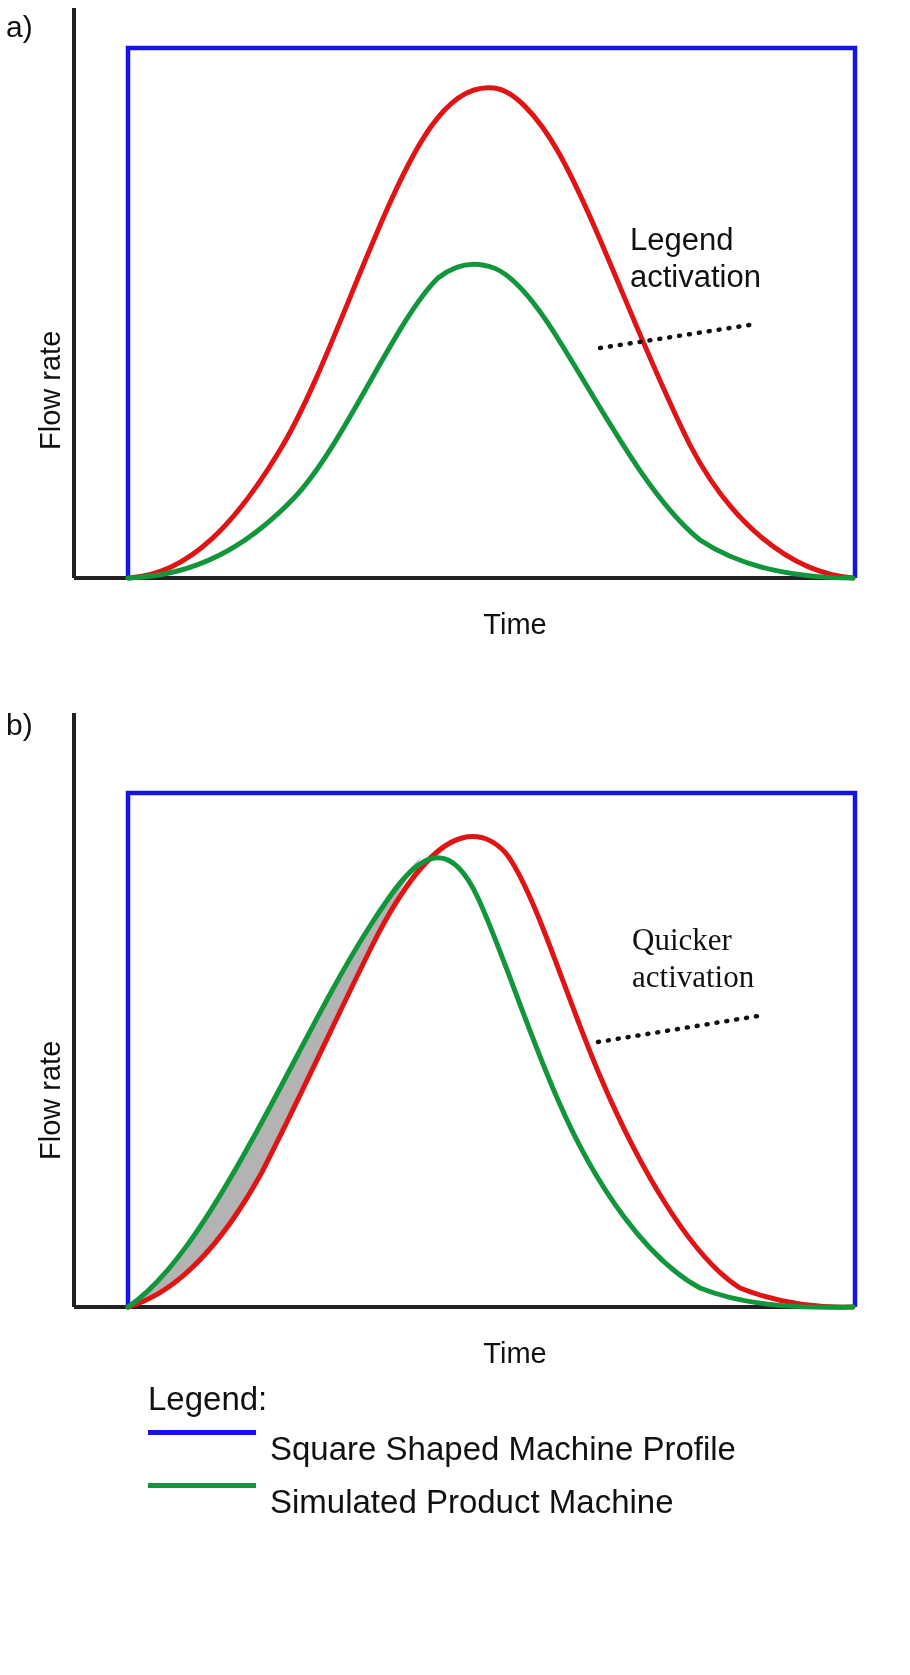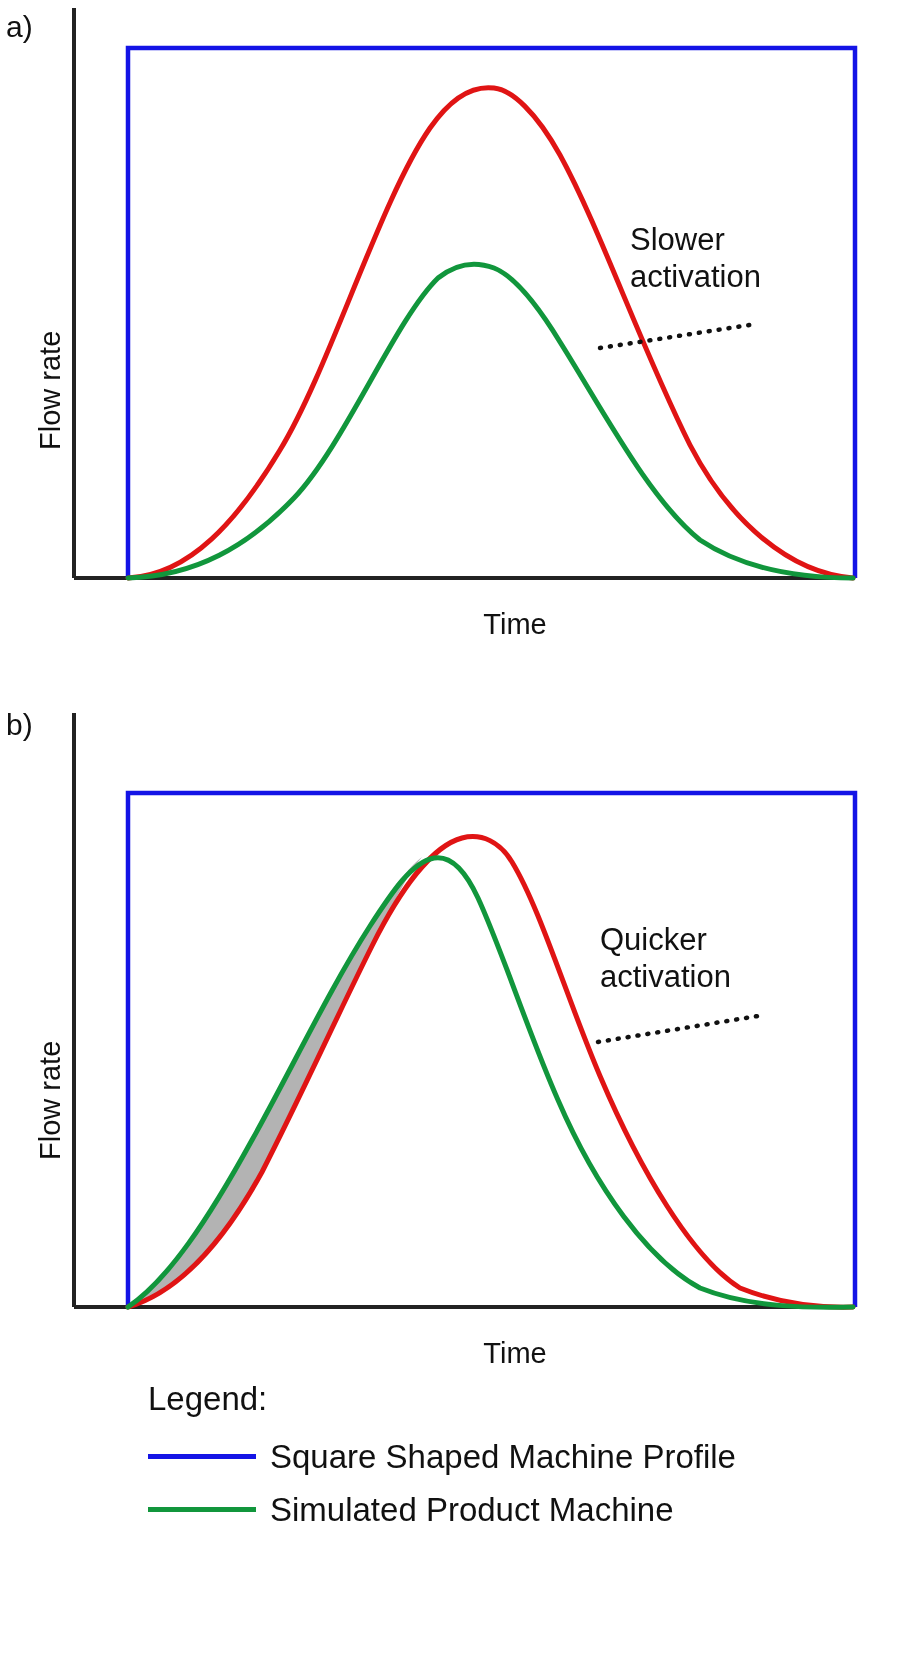--- a/index.html
+++ b/index.html
@@ -81,21 +81,21 @@
     color: #111111;
   }
   .legend-rows {
     position: absolute;
     left: 148px;
     top: 60px;
     width: 740px;
   }
   .legend-row {
     display: flex;
-    align-items: center;
+    align-items: flex-start;
     height: 53px;
   }
   .legend-swatch {
     width: 108px;
     height: 0;
     border-top-width: 5px;
     border-top-style: solid;
     margin-right: 14px;
     flex: 0 0 108px;
   }
@@ -136,21 +136,21 @@
                C 345,444 395,320 438,278
                C 458,262 478,262 494,268
                C 514,276 538,306 560,342
                C 604,412 650,500 700,540
                C 748,572 806,578 853,578" fill="none" stroke="#11963c" stroke-width="5" stroke-linecap="round"></path>
 
       <line x1="600" y1="348" x2="756" y2="324" stroke="#111111" stroke-width="4.5" stroke-linecap="round" stroke-dasharray="1 9"></line>
     </svg>
 
     <div class="annotation" style="left:630px; top:222px;">
-      <div>Slower</div>
+      <div>Legend</div>
       <div>activation</div>
     </div>
 
     <span class="axis-label-x" style="top:608px;">Time</span>
   </div>
 
   <div class="panel" id="panel-b">
     <span class="panel-letter" style="left:6px; top:28px;">b)</span>
 
     <span class="axis-label-y" style="left:34px; top:480px;">Flow rate</span>
@@ -186,21 +186,21 @@
                C 288,396 330,308 370,246
                C 392,212 412,182 434,178
                C 452,175 466,192 478,218
                C 502,270 528,352 558,420
                C 596,508 648,580 700,608
                C 750,628 810,628 853,627" fill="none" stroke="#11963c" stroke-width="5" stroke-linecap="round"></path>
 
       <line x1="598" y1="362" x2="758" y2="336" stroke="#111111" stroke-width="4.5" stroke-linecap="round" stroke-dasharray="1 9"></line>
     </svg>
 
-    <div class="annotation" style="left:600px; top:242px;">
+    <div class="annotation" style="left:632px; top:242px;font-family:Liberation Serif, serif;">
       <div>Quicker</div>
       <div>activation</div>
     </div>
 
     <span class="axis-label-x" style="top:657px;">Time</span>
   </div>
 
   <div id="legend">
     <div class="legend-title">Legend:</div>
     <div class="legend-rows">

